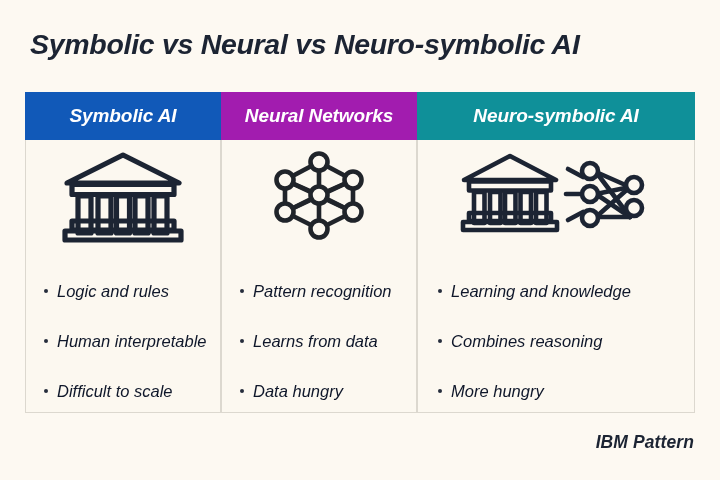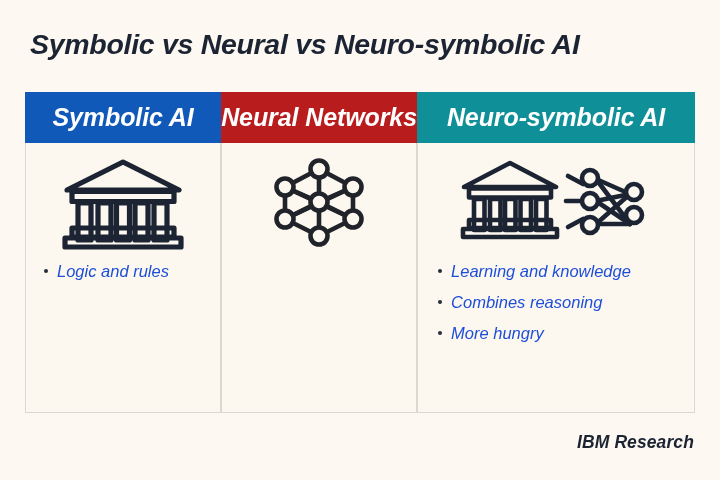--- a/index.html
+++ b/index.html
@@ -57,27 +57,27 @@
   }
   .card.wide { width: 285px; }
 
   .card-header {
     height: 51px;
     margin: -1px -1px 0 -1px;
     display: flex;
     align-items: center;
     justify-content: center;
     color: #ffffff;
-    font-size: 25px;
+    font-size: 19px;
     font-weight: bold;
     letter-spacing: -0.1px;
     white-space: nowrap;
   }
   .card-header.blue  { background: #1159b8; }
-  .card-header.orange{ background: #b91c1c; }
+  .card-header.orange{ background: #a21caf; }
   .card-header.teal  { background: #0f9099; }
 
   .card-icon {
     height: 118px;
     display: flex;
     align-items: center;
     justify-content: center;
   }
 
   .bullets {
@@ -85,21 +85,22 @@
     padding: 0 12px 0 16px;
     list-style: none;
     flex: 1;
   }
   .bullets li {
     position: relative;
     padding-left: 15px;
     margin-bottom: 11px;
     font-size: 16.5px;
     line-height: 1.22;
-    color: #1d4ed8;
+    color: #0f172a;
+    margin-top: 30px;
   }
   .bullets li::before {
     content: "";
     position: absolute;
     left: 2px;
     top: 8px;
     width: 4px;
     height: 4px;
     border-radius: 50%;
     background: #252d3c;
@@ -137,20 +138,22 @@
           <rect x="40" y="49" width="13" height="37"></rect>
           <rect x="58.5" y="49" width="13" height="37"></rect>
           <rect x="77" y="49" width="13" height="37"></rect>
           <rect x="96" y="49" width="13" height="37"></rect>
           <rect x="14" y="74" width="102" height="9"></rect>
           <rect x="7" y="84" width="116" height="9"></rect>
         </svg>
       </div>
       <ul class="bullets">
         <li>Logic and rules</li>
+        <li>Human interpretable</li>
+        <li>Difficult to scale</li>
       </ul>
     </div>
 
     <div class="card">
       <div class="card-header orange">Neural Networks</div>
       <div class="card-icon">
         <svg width="92" height="90" viewBox="0 0 92 90" fill="none" stroke="#20242a" stroke-width="4.6">
           <g>
             <line x1="46" y1="12" x2="12" y2="30"></line>
             <line x1="46" y1="12" x2="80" y2="30"></line>
@@ -171,20 +174,25 @@
             <circle cx="46" cy="12" r="8.5"></circle>
             <circle cx="12" cy="30" r="8.5"></circle>
             <circle cx="80" cy="30" r="8.5"></circle>
             <circle cx="46" cy="45" r="8.5"></circle>
             <circle cx="12" cy="62" r="8.5"></circle>
             <circle cx="80" cy="62" r="8.5"></circle>
             <circle cx="46" cy="79" r="8.5"></circle>
           </g>
         </svg>
       </div>
+      <ul class="bullets">
+        <li>Pattern recognition</li>
+        <li>Learns from data</li>
+        <li>Data hungry</li>
+      </ul>
     </div>
 
     <div class="card wide">
       <div class="card-header teal">Neuro-symbolic AI</div>
       <div class="card-icon">
         <svg width="196" height="96" viewBox="0 0 196 96" fill="none" stroke="#1c2433" stroke-width="4.6" stroke-linejoin="round" stroke-linecap="round">
           <g>
             <path d="M52 9 L98 33 L6 33 Z"></path>
             <rect x="11" y="34.5" width="82" height="9"></rect>
             <rect x="16" y="45" width="10.5" height="31"></rect>
@@ -217,15 +225,15 @@
       </div>
       <ul class="bullets">
         <li>Learning and knowledge</li>
         <li>Combines reasoning</li>
         <li>More hungry</li>
       </ul>
     </div>
 
   </div>
 
-  <div class="footer">IBM Research</div>
+  <div class="footer">IBM Pattern</div>
 
 </div>
 
 </body></html>

